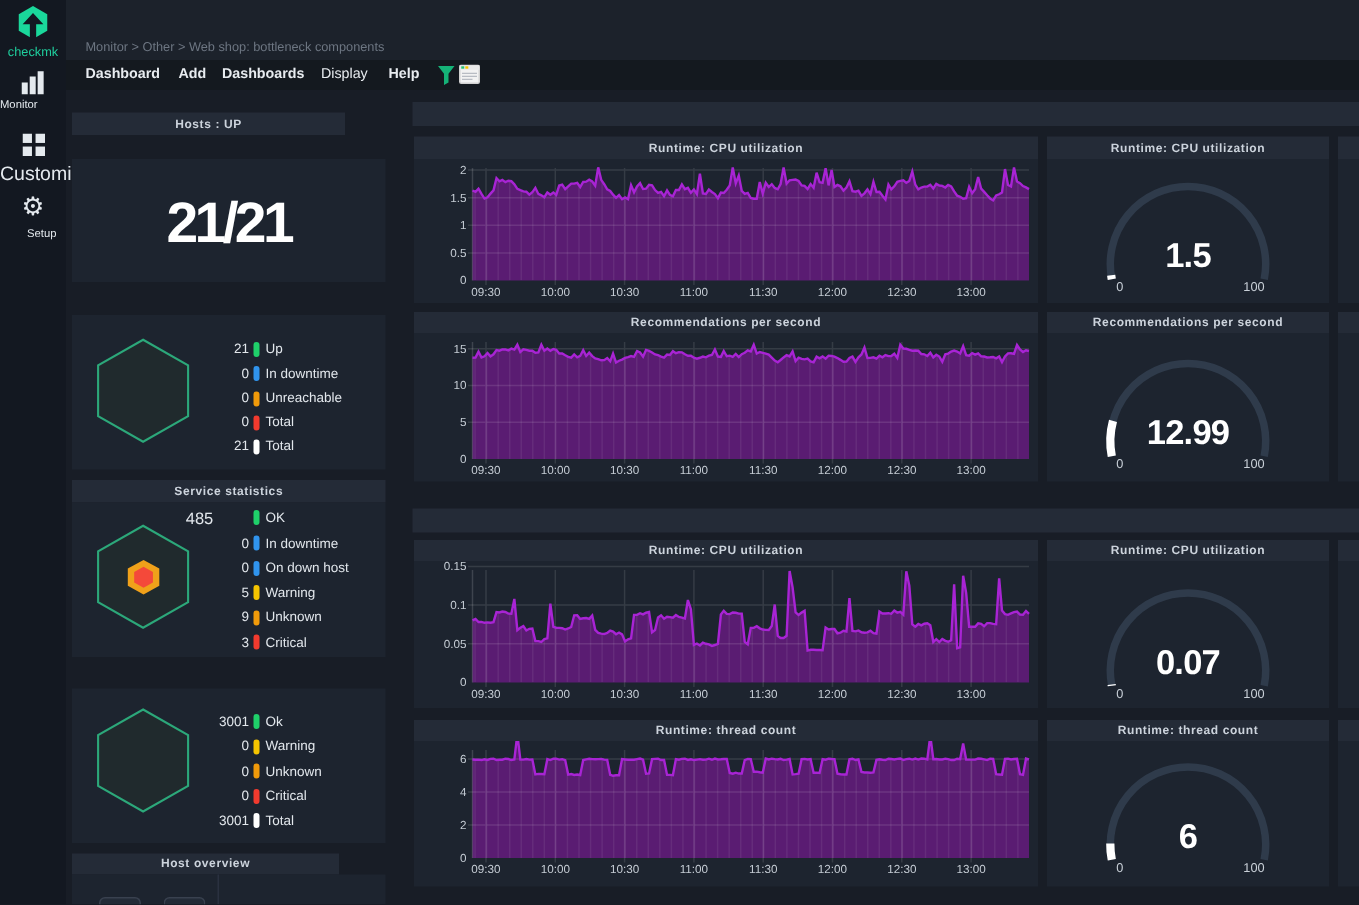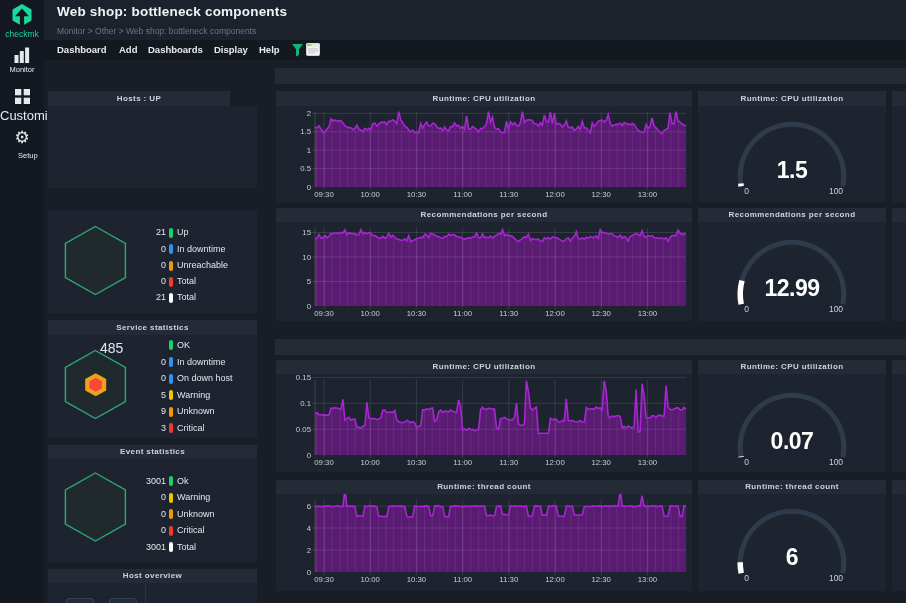--- a/index.html
+++ b/index.html
@@ -1,25 +1,24 @@
 <!DOCTYPE html>
 <html><head><meta charset="utf-8"><style>
 *{margin:0;padding:0;box-sizing:border-box}
 body{font-family:"Liberation Sans",sans-serif;background:#181d26;}
 .bar{position:absolute;background:#242b37;color:#ccd3dc;font-size:8px;font-weight:bold;letter-spacing:0.4px;text-align:center;}
 </style></head><body>
 <div style="position:relative;width:906px;height:603px;overflow:hidden;background:#181d26">
 <div style="position:absolute;left:44px;top:0;width:862px;height:40px;background:#1c222b"></div>
 <div style="position:absolute;left:44px;top:40px;width:862px;height:20px;background:#14191f"></div>
-<div style="position:absolute;left:57px;top:4px;font-size:13.5px;font-weight:bold;color:#f1f4f7;letter-spacing:0.2px">Web shop: bottleneck components</div>
 <div style="position:absolute;left:57px;top:26px;font-size:8.5px;color:#6d7682">Monitor &gt; Other &gt; Web shop: bottleneck components</div>
 <div style="position:absolute;left:57px;top:40px;height:20px;line-height:20px;font-size:9.5px;font-weight:bold;color:#e8ecf0">Dashboard</div>
 <div style="position:absolute;left:119px;top:40px;height:20px;line-height:20px;font-size:9.5px;font-weight:bold;color:#e8ecf0">Add</div>
 <div style="position:absolute;left:148px;top:40px;height:20px;line-height:20px;font-size:9.5px;font-weight:bold;color:#e8ecf0">Dashboards</div>
-<div style="position:absolute;left:214px;top:40px;height:20px;line-height:20px;font-size:9.5px;font-weight:bold;color:#e8ecf0">Display</div>
+<div style="position:absolute;left:214px;top:40px;height:20px;line-height:20px;font-size:9.5px;font-weight:normal;color:#e8ecf0">Display</div>
 <div style="position:absolute;left:259px;top:40px;height:20px;line-height:20px;font-size:9.5px;font-weight:bold;color:#e8ecf0">Help</div>
 <svg style="position:absolute;left:291px;top:43px" width="13" height="14" viewBox="0 0 13 14">
       <path d="M1 1h11l-4 5.2V12l-3 1.6V6.2Z" fill="#15b277"></path>
     </svg>
 <svg style="position:absolute;left:306px;top:43px" width="14" height="13" viewBox="0 0 14 13">
       <rect x="0.5" y="0.5" width="13" height="12" rx="1" fill="#f2f2f2" stroke="#d0d0d0"></rect>
       <rect x="0.5" y="0.5" width="13" height="3" fill="#e8e8e8"></rect>
       <rect x="1.5" y="1.2" width="2" height="1.6" fill="#25c172"></rect>
       <rect x="4.2" y="1.2" width="2" height="1.6" fill="#f5c400"></rect>
       <rect x="2" y="5.5" width="10" height="0.8" fill="#b5b9c0"></rect>
@@ -30,40 +29,40 @@
 <svg style="position:absolute;left:12px;top:4px" width="20" height="22" viewBox="0 0 20 22">
       <polygon points="10,0 19.5,5.5 19.5,16.5 10,22 0.5,16.5 0.5,5.5" fill="#1ad89b"></polygon>
       <path d="M10 4.6 L16.9 12.2 L12.1 12.2 L12.1 22 L7.9 22 L7.9 12.2 L3.1 12.2 Z" fill="#131821"></path>
     </svg>
 <div style="position:absolute;left:0;top:28.5px;width:44px;text-align:center;font-size:8.5px;color:#1fcf9e">checkmk</div>
 <svg style="position:absolute;left:14px;top:47px" width="16" height="16" viewBox="0 0 16 16">
       <rect x="0.5" y="8" width="4" height="8" fill="#e4e9ee"></rect>
       <rect x="5.8" y="4" width="4" height="12" fill="#e4e9ee"></rect>
       <rect x="11.1" y="0.5" width="4" height="15.5" fill="#e4e9ee"></rect>
     </svg>
-<div style="position:absolute;left:0;top:65px;width:44px;text-align:center;font-size:7.5px;color:#e4e9ee">Monitor</div>
+<div style="position:absolute;left:0;top:65px;width:44px;text-align:left;font-size:7.5px;color:#e4e9ee">Monitor</div>
 <svg style="position:absolute;left:15px;top:89px" width="15" height="15" viewBox="0 0 15 15">
       <rect x="0" y="0" width="6.3" height="6.3" fill="#e4e9ee"></rect>
       <rect x="8.7" y="0" width="6.3" height="6.3" fill="#e4e9ee"></rect>
       <rect x="0" y="8.7" width="6.3" height="6.3" fill="#e4e9ee"></rect>
       <rect x="8.7" y="8.7" width="6.3" height="6.3" fill="#e4e9ee"></rect>
     </svg>
 <div style="position:absolute;left:0;top:108px;width:44px;text-align:center;font-size:13px;color:#e4e9ee">Customize</div>
 <div style="position:absolute;left:0;top:128px;width:44px;text-align:center;font-size:17px;color:#e4e9ee;line-height:20px">⚙</div>
 <div style="position:absolute;left:18px;top:151px;width:44px;text-align:left;font-size:7.5px;color:#e4e9ee">Setup</div>
 <div style="position:absolute;left:275px;top:68px;width:631px;height:16px;background:#242b37;"></div>
 <div style="position:absolute;left:275px;top:339px;width:631px;height:16px;background:#242b37;"></div>
-<div class="bar" style="left:48px;top:91px;width:182px;height:15px;line-height:15px">Hosts : UP</div>
+<div class="bar" style="left:48px;top:75px;width:182px;height:15px;line-height:15px">Hosts : UP</div>
 <div style="position:absolute;left:48px;top:106px;width:209px;height:82px;background:#1d242f;"></div>
+<div style="position:absolute;left:48px;top:128px;width:209px;text-align:center;font-size:38px;font-weight:bold;color:#fff;letter-spacing:-2.4px">21/21</div>
 <div style="position:absolute;left:48px;top:210px;width:209px;height:103px;background:#1d242f;"></div>
 <div class="bar" style="left:48px;top:320px;width:209px;height:15px;line-height:15px">Service statistics</div>
 <div style="position:absolute;left:48px;top:335px;width:209px;height:103px;background:#1d242f;"></div>
-<div class="bar" style="left:48px;top:445px;width:209px;height:14px;line-height:14px">Event statistics</div>
 <div style="position:absolute;left:48px;top:459px;width:209px;height:103px;background:#1d242f;"></div>
-<div class="bar" style="left:48px;top:569px;width:209px;height:14px;line-height:14px">Host overview</div>
+<div class="bar" style="left:48px;top:569px;width:178px;height:14px;line-height:14px">Host overview</div>
 <div style="position:absolute;left:48px;top:583px;width:209px;height:20px;background:#1d242f;"></div>
 <div style="position:absolute;left:145px;top:583px;width:1px;height:20px;background:#2a3140;"></div>
 <div style="position:absolute;left:66px;top:598px;width:28px;height:6px;border-radius:4px 4px 0 0;background:#232b37;border:1px solid #39414f;border-bottom:none"></div>
 <div style="position:absolute;left:109px;top:598px;width:28px;height:6px;border-radius:4px 4px 0 0;background:#232b37;border:1px solid #39414f;border-bottom:none"></div>
 <svg style="position:absolute;left:44px;top:62px" width="213" height="541" viewBox="0 0 213 541">
 <polygon points="51.400000000000006,164.5 81.4,181.5 81.4,215.5 51.400000000000006,232.5 21.400000000000006,215.5 21.400000000000006,181.5" fill="#202a2d" stroke="#2ca87a" stroke-width="1.4"></polygon>
 <polygon points="51.400000000000006,288.5 81.4,305.5 81.4,339.5 51.400000000000006,356.5 21.400000000000006,339.5 21.400000000000006,305.5" fill="#202a2d" stroke="#2ca87a" stroke-width="1.4"></polygon>
 <polygon points="51.400000000000006,411.0 81.4,428.0 81.4,462.0 51.400000000000006,479.0 21.400000000000006,462.0 21.400000000000006,428.0" fill="#202a2d" stroke="#2ca87a" stroke-width="1.4"></polygon>
 <polygon points="51.7,311.3 62.2,317.05 62.2,328.55 51.7,334.3 41.2,328.55 41.2,317.05" fill="#f0a11a"></polygon>
 <polygon points="51.7,315.8 57.95,319.3 57.95,326.3 51.7,329.8 45.45,326.3 45.45,319.3" fill="#f4493a"></polygon>
@@ -76,21 +75,21 @@
 <div style="position:absolute;left:177px;top:243.5px;font-size:9px;color:#e2e7ec">In downtime</div>
 <div style="position:absolute;left:100px;top:260.0px;width:66px;text-align:right;font-size:9px;color:#e2e7ec">0</div>
 <div style="position:absolute;left:169px;top:260.5px;width:4px;height:10px;border-radius:2px;background:#f09a0a"></div>
 <div style="position:absolute;left:177px;top:260.0px;font-size:9px;color:#e2e7ec">Unreachable</div>
 <div style="position:absolute;left:100px;top:276.0px;width:66px;text-align:right;font-size:9px;color:#e2e7ec">0</div>
 <div style="position:absolute;left:169px;top:276.5px;width:4px;height:10px;border-radius:2px;background:#f23a2e"></div>
 <div style="position:absolute;left:177px;top:276.0px;font-size:9px;color:#e2e7ec">Total</div>
 <div style="position:absolute;left:100px;top:292.0px;width:66px;text-align:right;font-size:9px;color:#e2e7ec">21</div>
 <div style="position:absolute;left:169px;top:292.5px;width:4px;height:10px;border-radius:2px;background:#ffffff"></div>
 <div style="position:absolute;left:177px;top:292.0px;font-size:9px;color:#e2e7ec">Total</div>
-<div style="position:absolute;left:100px;top:339.9px;width:66px;text-align:left;font-size:14px;color:#e2e7ec">485</div>
+<div style="position:absolute;left:100px;top:339.9px;width:66px;text-align:center;font-size:11px;color:#e2e7ec">485</div>
 <div style="position:absolute;left:169px;top:340.4px;width:4px;height:10px;border-radius:2px;background:#1fd06a"></div>
 <div style="position:absolute;left:177px;top:339.9px;font-size:9px;color:#e2e7ec">OK</div>
 <div style="position:absolute;left:100px;top:356.5px;width:66px;text-align:right;font-size:9px;color:#e2e7ec">0</div>
 <div style="position:absolute;left:169px;top:357px;width:4px;height:10px;border-radius:2px;background:#3094ee"></div>
 <div style="position:absolute;left:177px;top:356.5px;font-size:9px;color:#e2e7ec">In downtime</div>
 <div style="position:absolute;left:100px;top:373.0px;width:66px;text-align:right;font-size:9px;color:#e2e7ec">0</div>
 <div style="position:absolute;left:169px;top:373.5px;width:4px;height:10px;border-radius:2px;background:#3094ee"></div>
 <div style="position:absolute;left:177px;top:373.0px;font-size:9px;color:#e2e7ec">On down host</div>
 <div style="position:absolute;left:100px;top:389.5px;width:66px;text-align:right;font-size:9px;color:#e2e7ec">5</div>
 <div style="position:absolute;left:169px;top:390px;width:4px;height:10px;border-radius:2px;background:#f5c400"></div>

